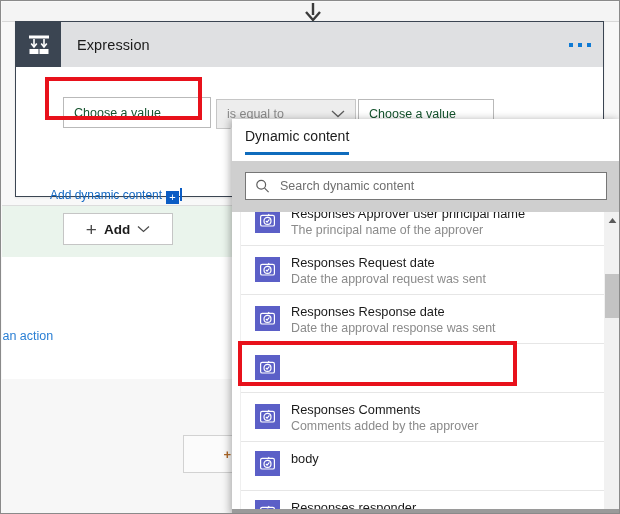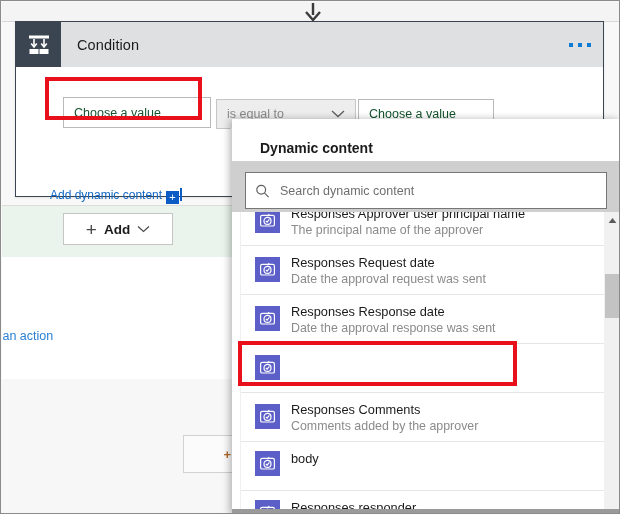--- a/index.html
+++ b/index.html
@@ -226,40 +226,40 @@
     border-bottom: none;
     background: #ffffff;
   }
   .tab {
     position: absolute;
     top: 9px;
     font-size: 14px;
     color: #1b1b1b;
     padding-bottom: 11px;
   }
-  .tab.t1 { left: 28px; font-weight: bold; margin-top: 12px; }
+  .tab.t1 { left: 13px; font-weight: normal; }
   .tab.t1:after {
     content: "";
     position: absolute;
     left: 0; bottom: 0;
     width: 100%; height: 3px;
     background: #0f6cbd;
   }
   .tab.t2 { left: 150px; }
 
   .search-wrap {
     position: relative;
     height: 51px;
     background: #cfcfcf;
     padding: 11px 13px 0 13px;
     box-sizing: border-box;
   }
   .search-box {
     position: relative;
-    height: 37px;
+    height: 28px;
     background: #ffffff;
     border: 1px solid #767676;
     box-sizing: border-box;
     display: flex;
     align-items: center;
     padding-left: 34px;
     font-size: 12.5px;
     color: #6e6e6e;
   }
   .search-icon {
@@ -378,21 +378,21 @@
         <svg width="26" height="26" viewBox="0 0 26 26">
           <rect x="3" y="3.5" width="20" height="3" fill="#ffffff"></rect>
           <path d="M8 7 L8 14" stroke="#ffffff" stroke-width="1.6" fill="none"></path>
           <path d="M5.2 11.5 L8 15 L10.8 11.5" stroke="#ffffff" stroke-width="1.6" fill="none"></path>
           <path d="M18 7 L18 14" stroke="#ffffff" stroke-width="1.6" fill="none"></path>
           <path d="M15.2 11.5 L18 15 L20.8 11.5" stroke="#ffffff" stroke-width="1.6" fill="none"></path>
           <rect x="3.5" y="17" width="9" height="5" fill="#ffffff"></rect>
           <rect x="13.5" y="17" width="9" height="5" fill="#ffffff"></rect>
         </svg>
       </div>
-      <div class="cond-title">Condition</div>
+      <div class="cond-title">Expression</div>
       <div class="cond-ellipsis">
         <i></i>
         <i></i>
         <i></i>
       </div>
     </div>
 
     <div class="cond-body">
       <div class="field f1">Choose a value</div>
 

